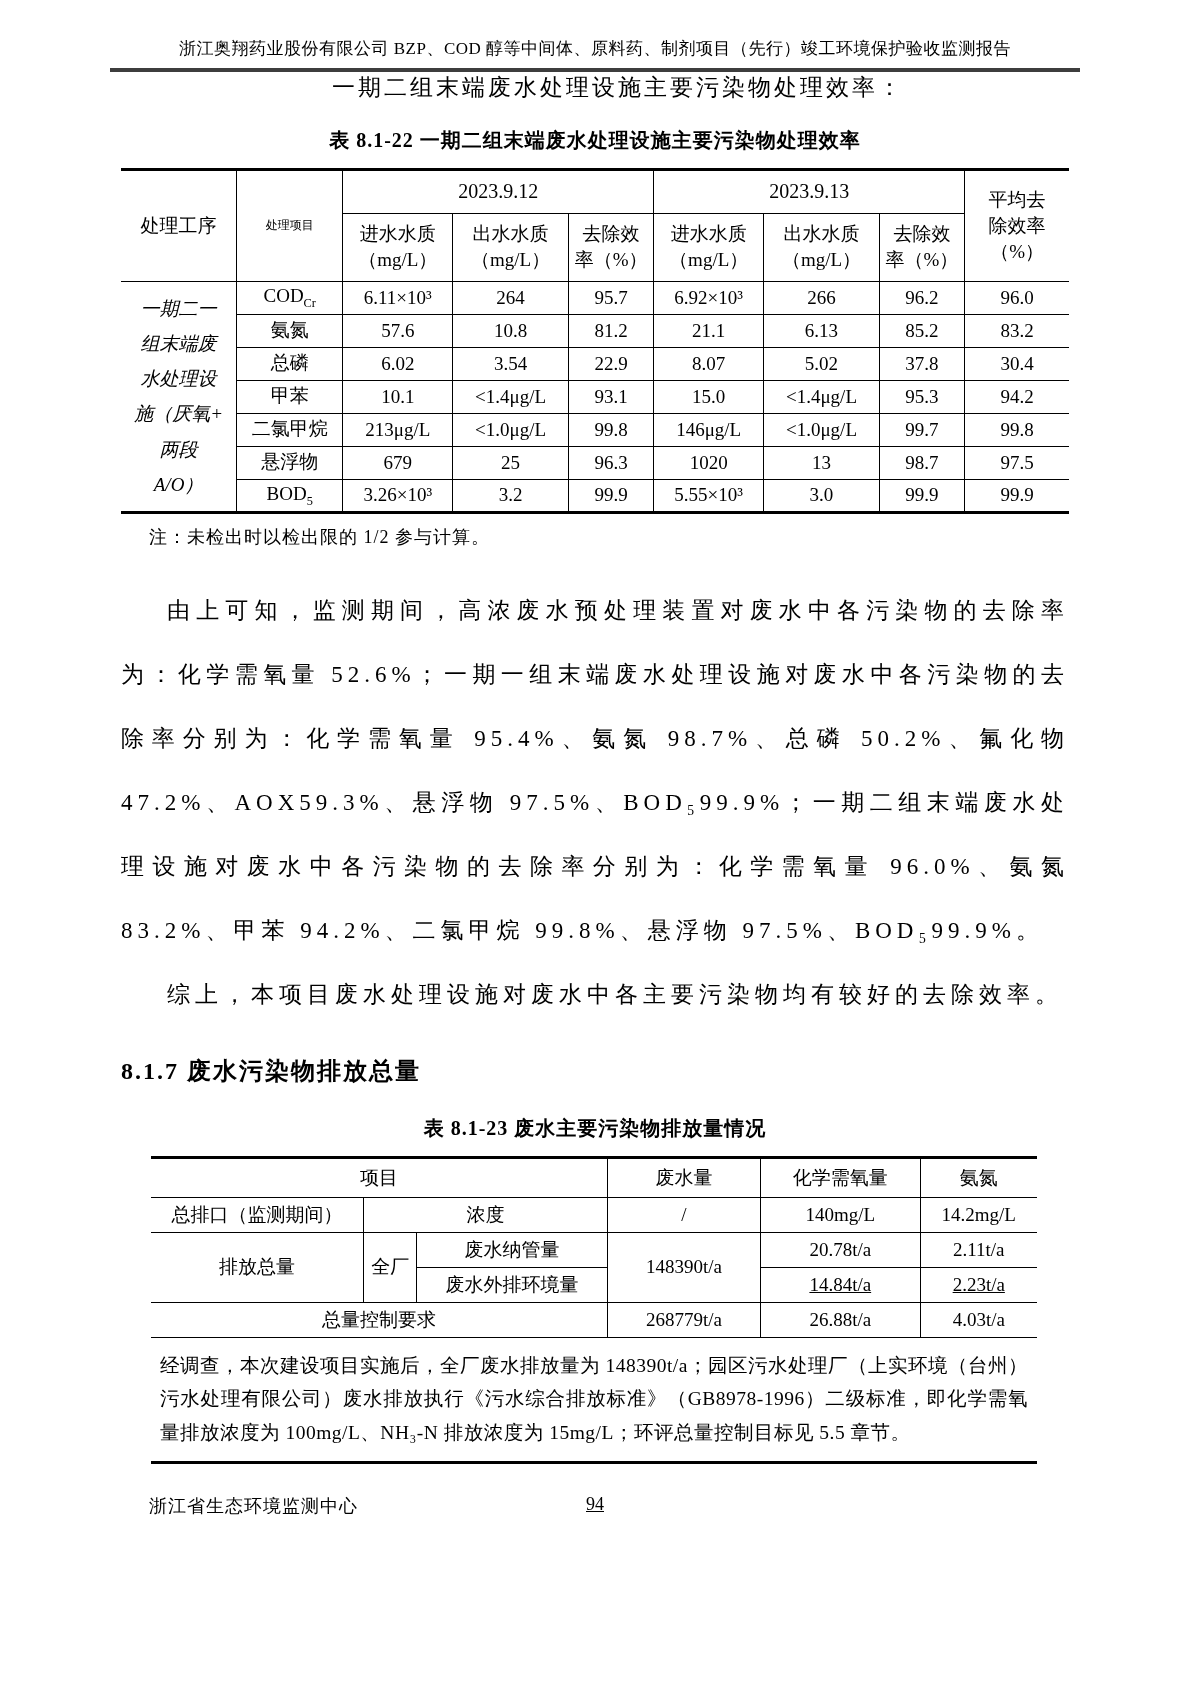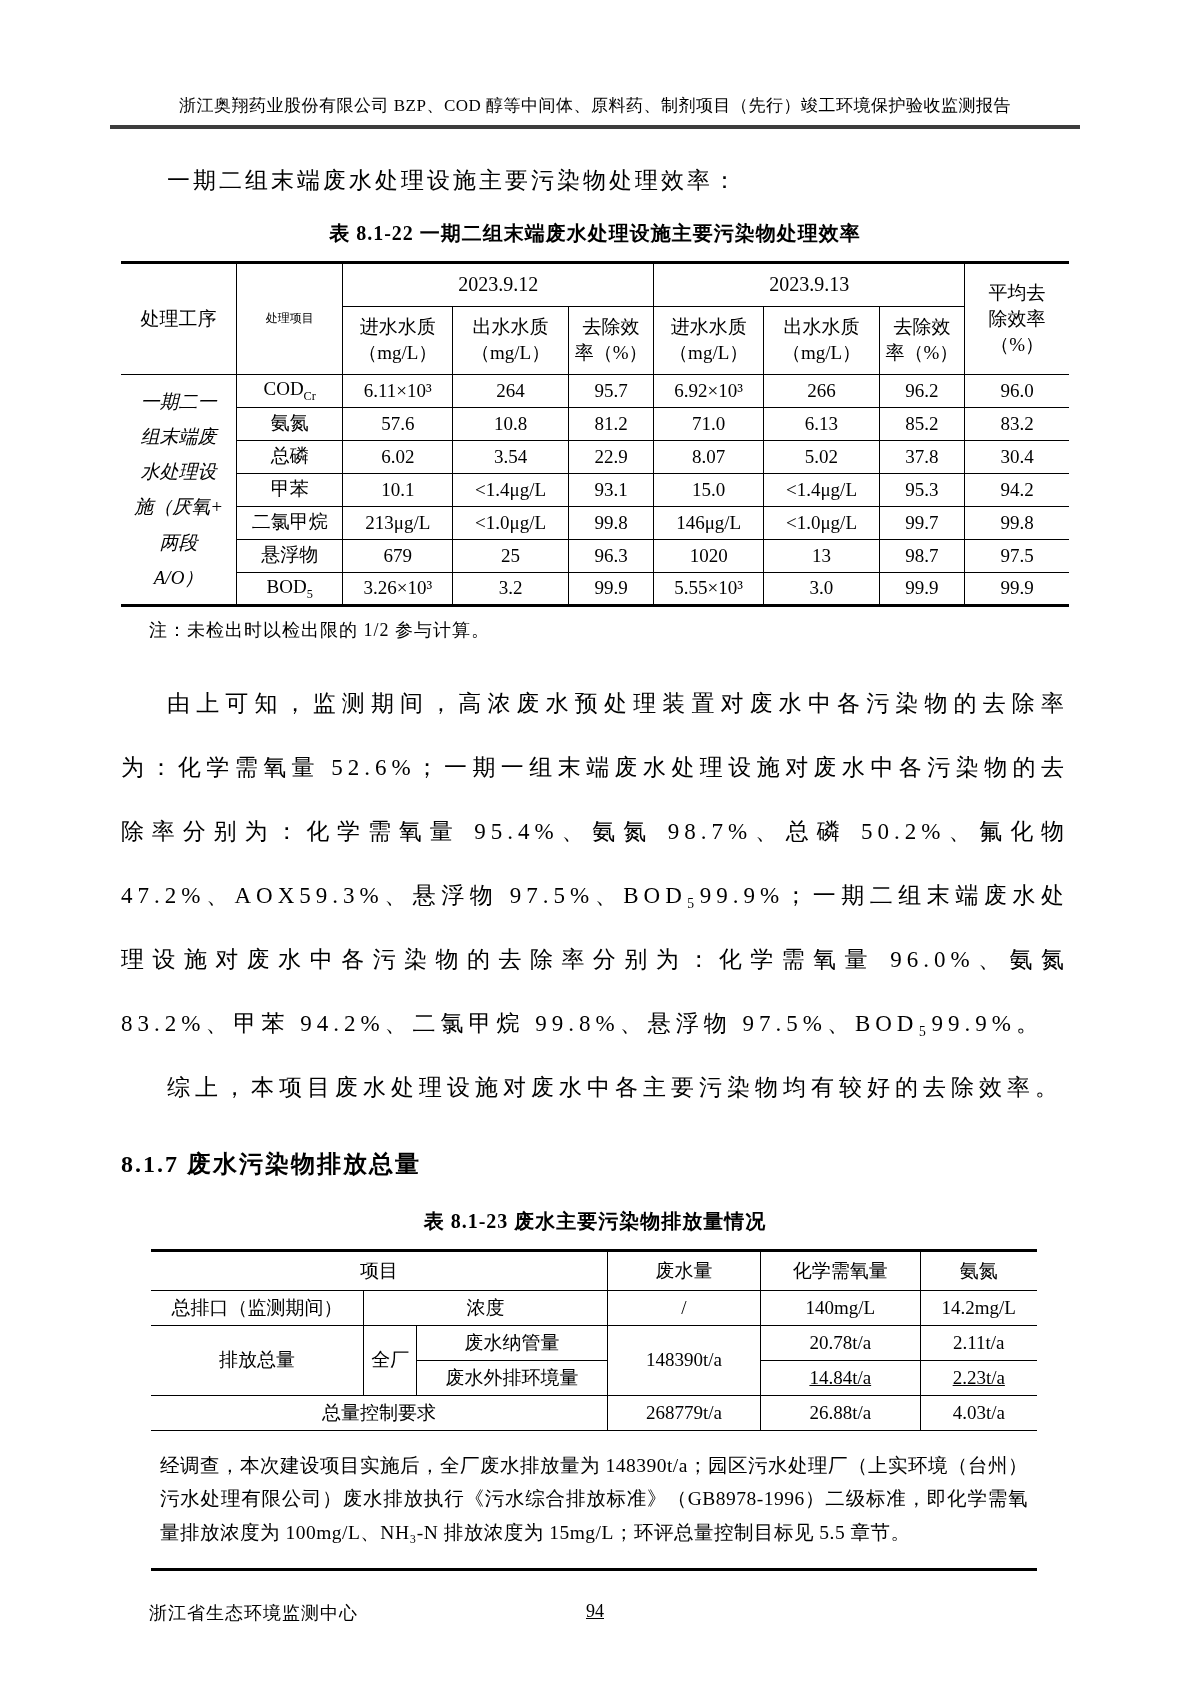--- a/index.html
+++ b/index.html
@@ -4,32 +4,33 @@
 <style>
   * { box-sizing: border-box; }
   html, body { margin: 0; padding: 0; }
   body {
     width: 1190px; height: 1683px;
     background: #ffffff; color: #000;
     font-family: "Liberation Serif", "DejaVu Serif", serif;
     overflow: hidden;
   }
   .doc-header {
-    width: 1010px; margin: 0 auto; padding-top: 95px;
+    width: 1010px; margin: 0 auto; padding-top: 38px;
     text-align: center; font-size: 17px; letter-spacing: 0.5px;
     line-height: 1.35;
   }
   .header-rule {
     width: 970px; margin: 7px auto 0;
     border-bottom: 4px solid #3d3d3d; height: 0;
   }
   .content { width: 948px; margin: 0 auto; }
   .intro-line {
-    margin-top: 36px; font-size: 23px; letter-spacing: 3px;
+    font-size: 23px; letter-spacing: 3px;
     text-indent: 2em;
+    text-align: center;
   }
   .tbl-title {
     text-align: center; font-weight: bold; font-size: 20px;
     letter-spacing: 1px; margin-top: 24px;
   }
   table { border-collapse: collapse; table-layout: fixed; }
   .t1, .t2 {
     border-top: 3px solid #000; border-bottom: 3px solid #000;
     text-align: center; vertical-align: middle;
   }
@@ -58,21 +59,21 @@
     margin-top: 28px; font-size: 24px; font-weight: bold;
     letter-spacing: 2px;
   }
   .t2-title { margin-top: 28px; }
   .t2 {
     width: 886px; margin: 14px 0 0 30px; font-size: 19px;
   }
   .t2 th { height: 40px; }
   .t2 td { height: 35px; }
   .t2 .note-cell {
-    text-align: justify; padding: 18px 9px; height: auto;
+    text-align: justify; padding: 11px 9px; height: auto;
     font-size: 19.5px; line-height: 1.72; letter-spacing: 0.5px;
   }
   .bold { font-weight: bold; text-decoration: underline; }
   .doc-footer {
     width: 948px; margin: 30px auto 0; position: relative;
     font-size: 18px; letter-spacing: 1px; height: 26px;
   }
   .doc-footer .org { position: absolute; left: 28px; top: 0; }
   .doc-footer .pagenum {
     position: absolute; left: 0; right: 0; top: 0; text-align: center;
@@ -142,21 +143,21 @@
       <td>6.92×10³</td>
       <td>266</td>
       <td>96.2</td>
       <td>96.0</td>
     </tr>
     <tr>
       <td><span>氨氮</span><sub></sub></td>
       <td>57.6</td>
       <td>10.8</td>
       <td>81.2</td>
-      <td>71.0</td>
+      <td>21.1</td>
       <td>6.13</td>
       <td>85.2</td>
       <td>83.2</td>
     </tr>
     <tr>
       <td><span>总磷</span><sub></sub></td>
       <td>6.02</td>
       <td>3.54</td>
       <td>22.9</td>
       <td>8.07</td>

